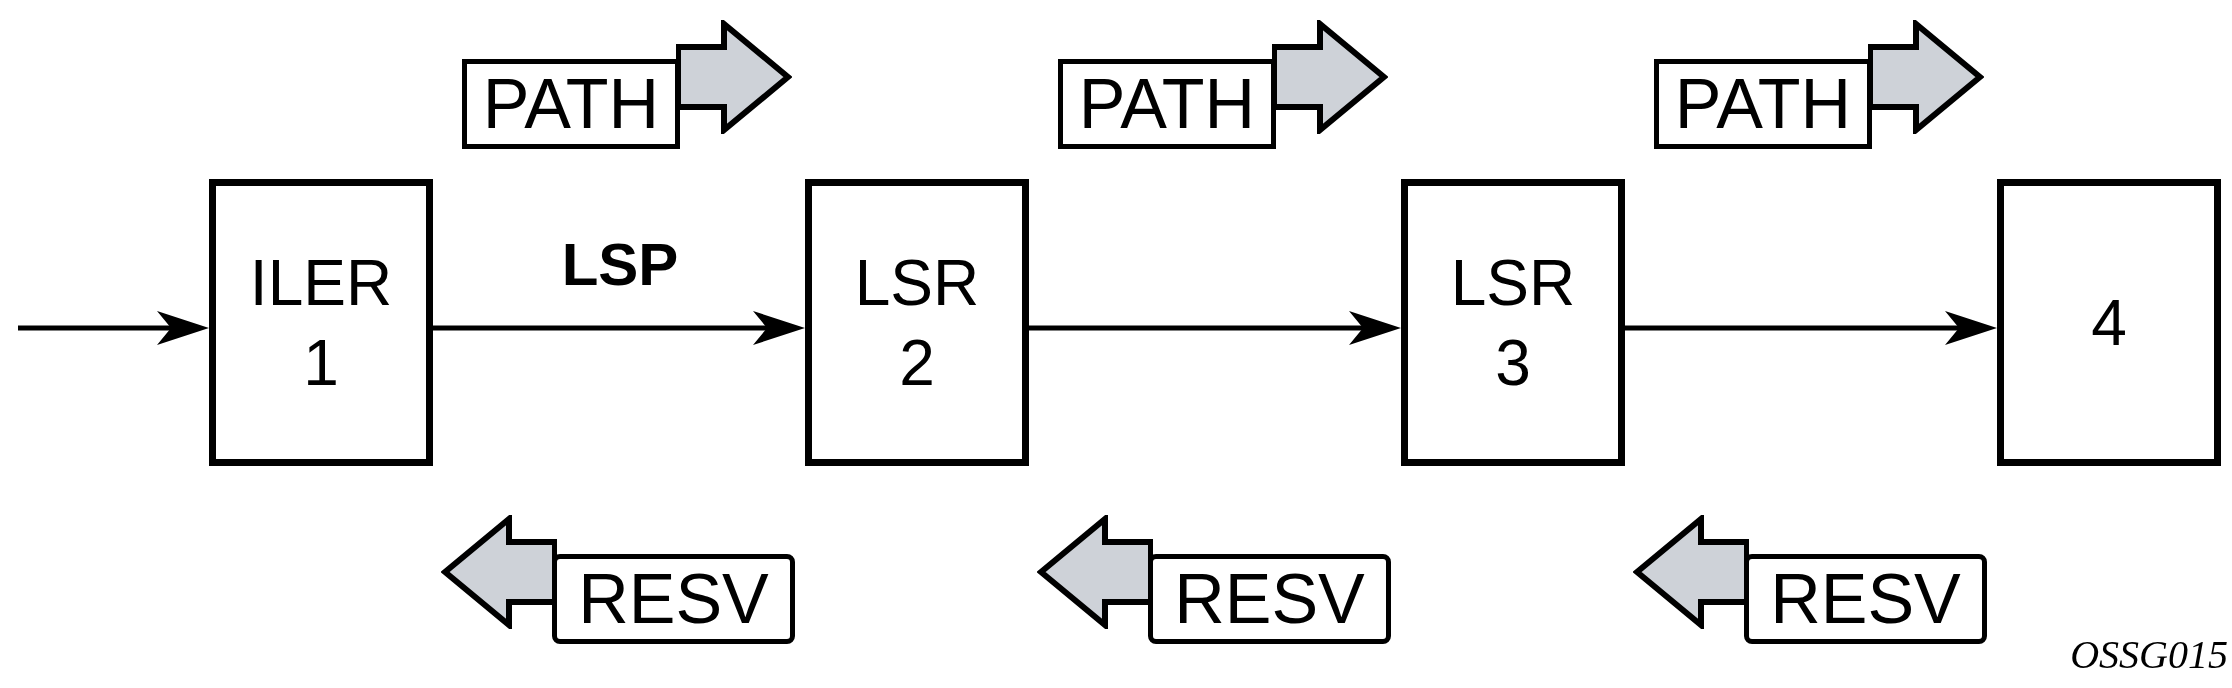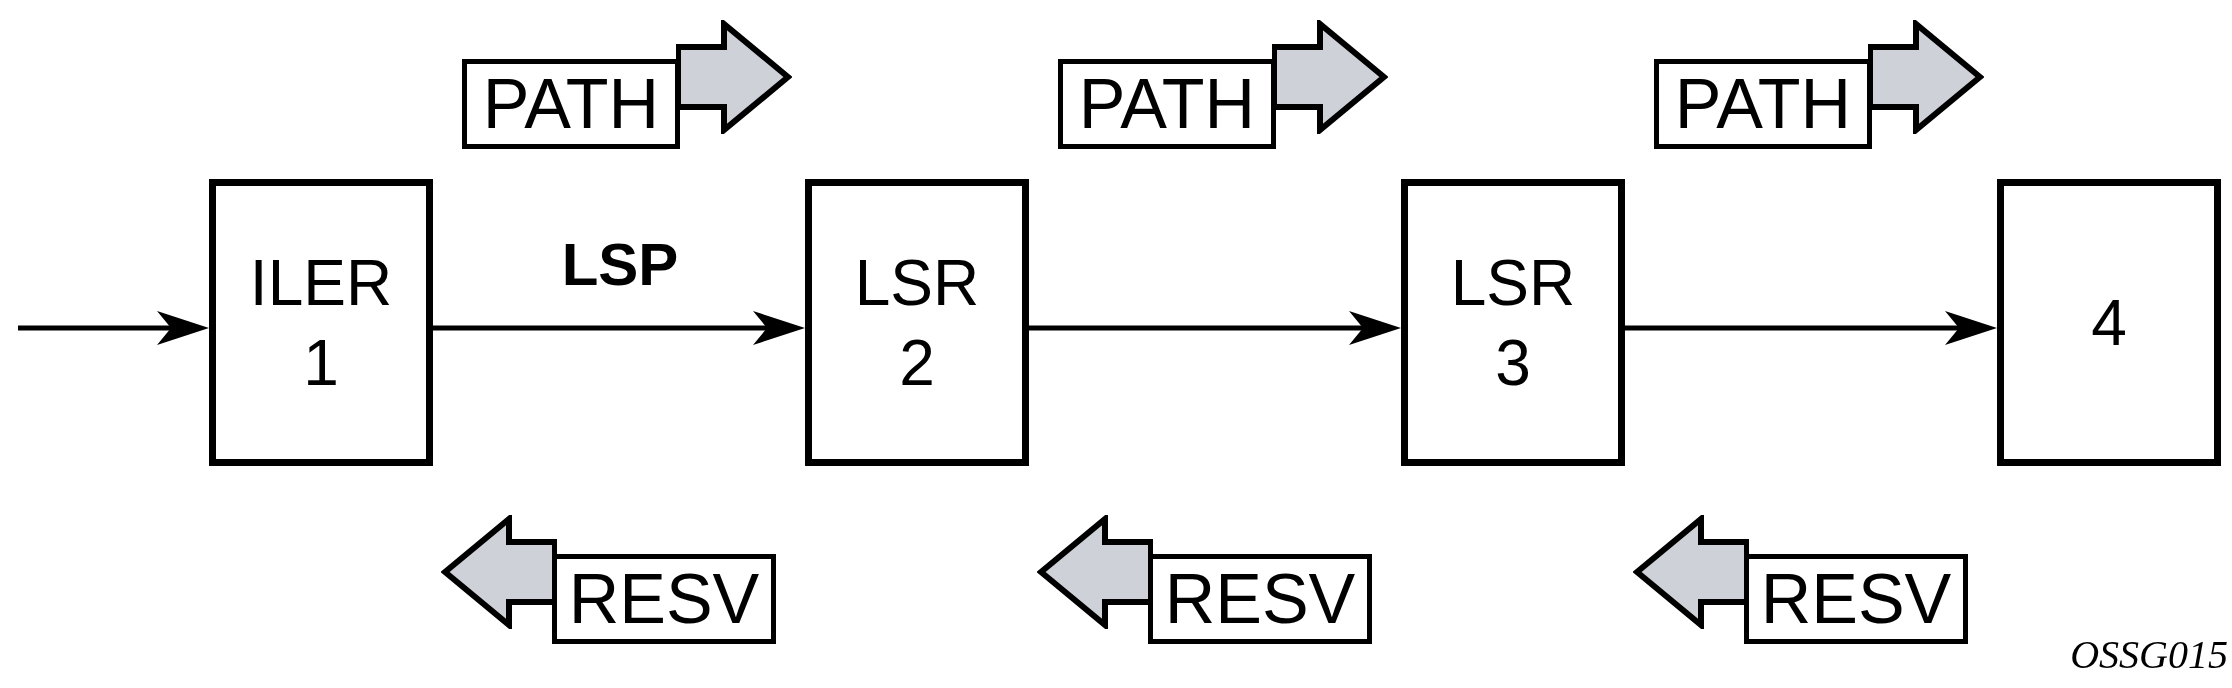--- a/index.html
+++ b/index.html
@@ -66,21 +66,21 @@
   }
   .msg svg{position:absolute;top:0;z-index:1;}
   .block-arrow{
     fill:var(--block-arrow-fill);
     stroke:var(--line);
     stroke-width:6;
     stroke-linejoin:miter;
   }
   .msg-path .label-box{left:0;}
   .msg-path svg{left:214px;}
-  .msg-resv .label-box{left:111px;width:224px;}
+  .msg-resv .label-box{left:111px;width:243px;border-radius:8px;}
   .msg-resv svg{left:0;}
 
   .lsp-label{
     position:absolute;
     top:228px;
     left:620px;
     transform:translateX(-50%);
     font-size:60px;
     line-height:74px;
     font-weight:bold;

